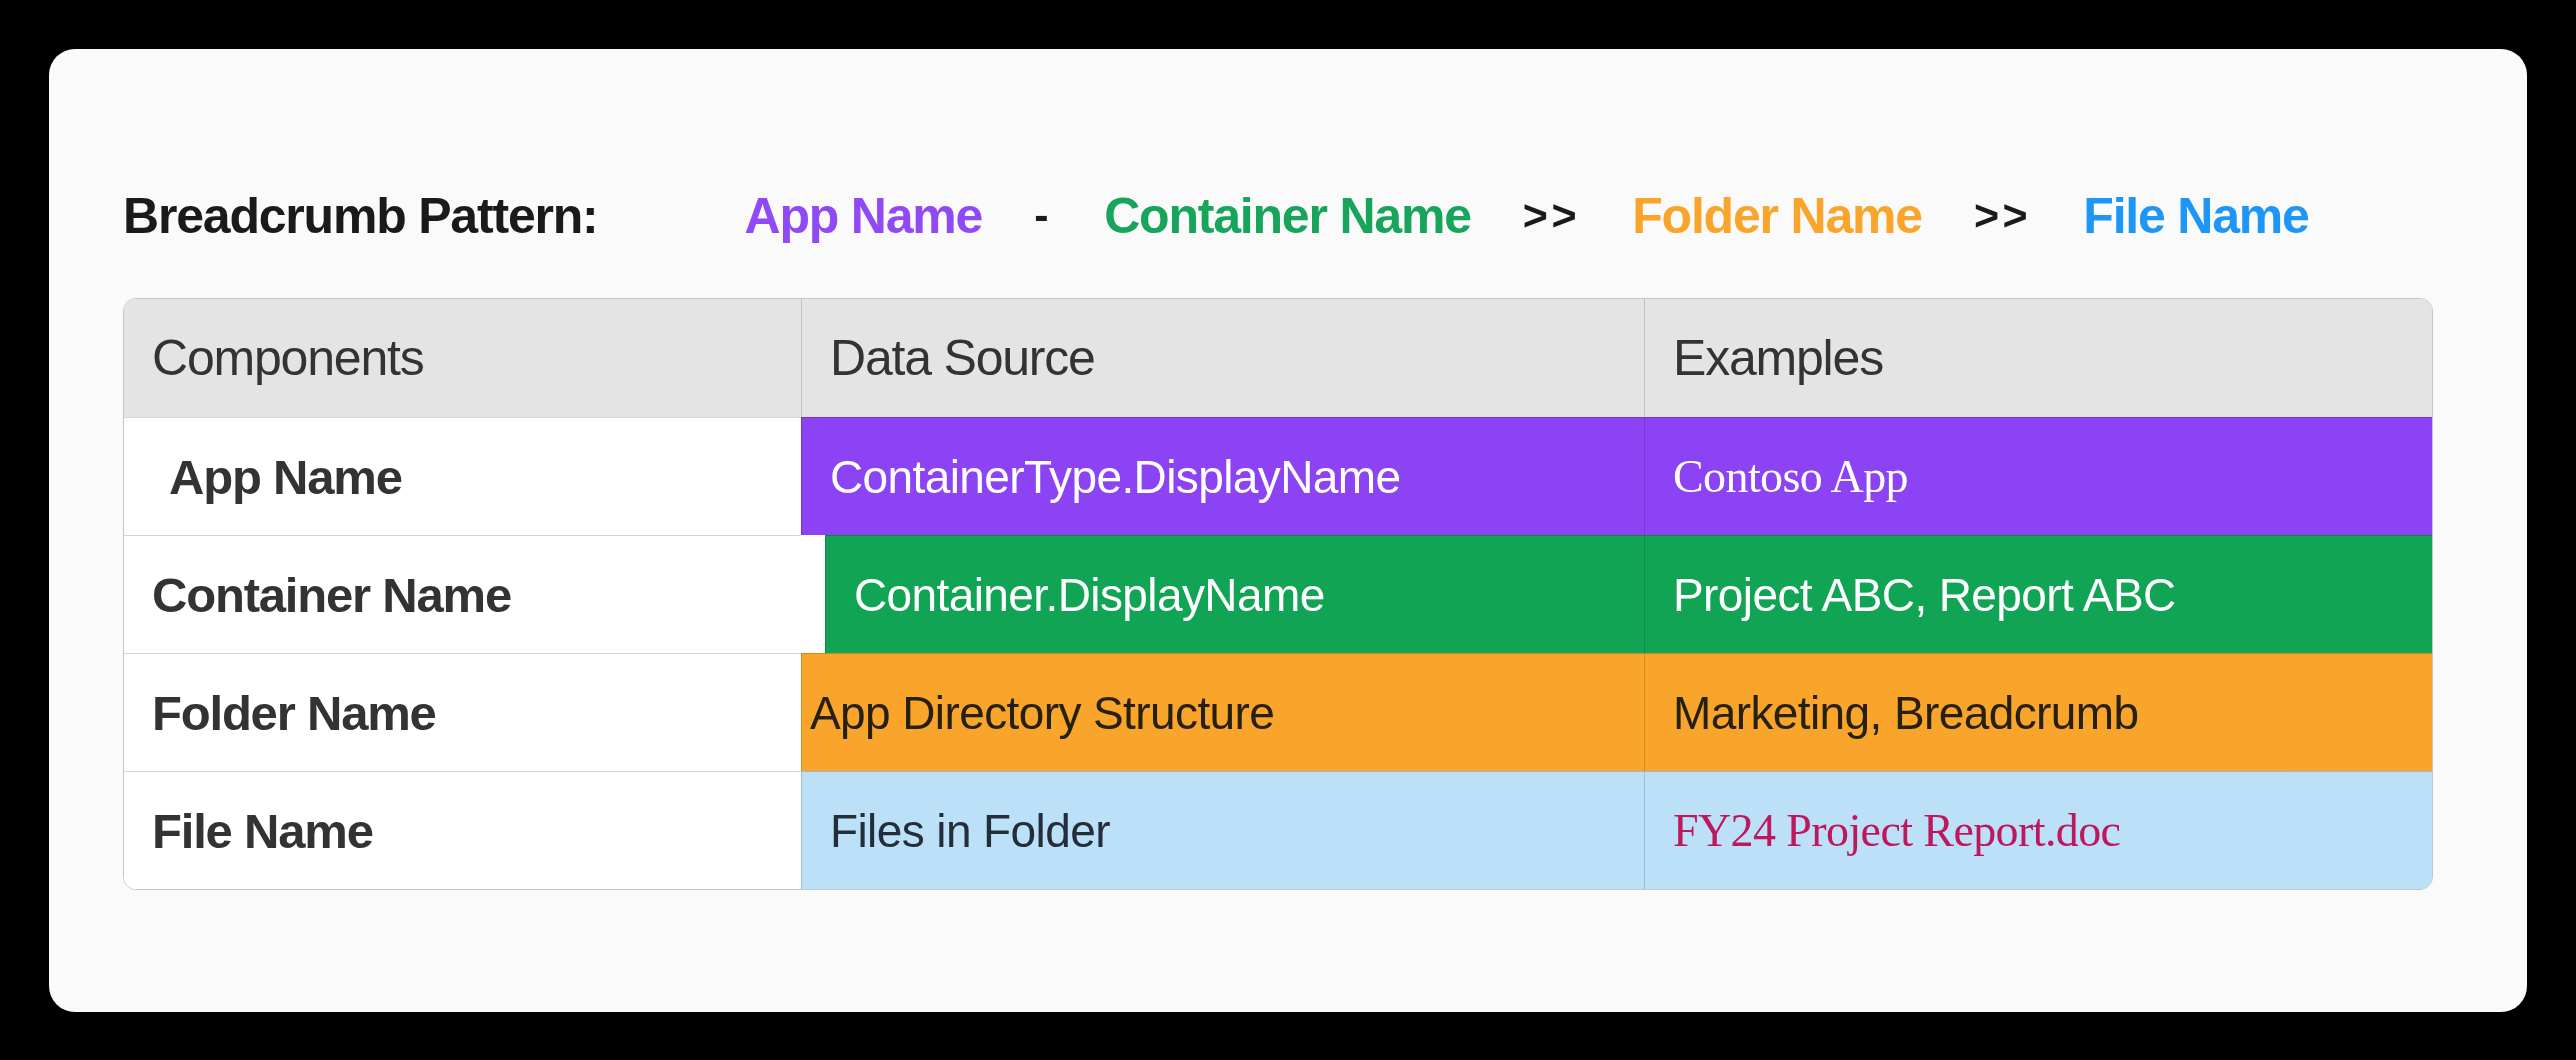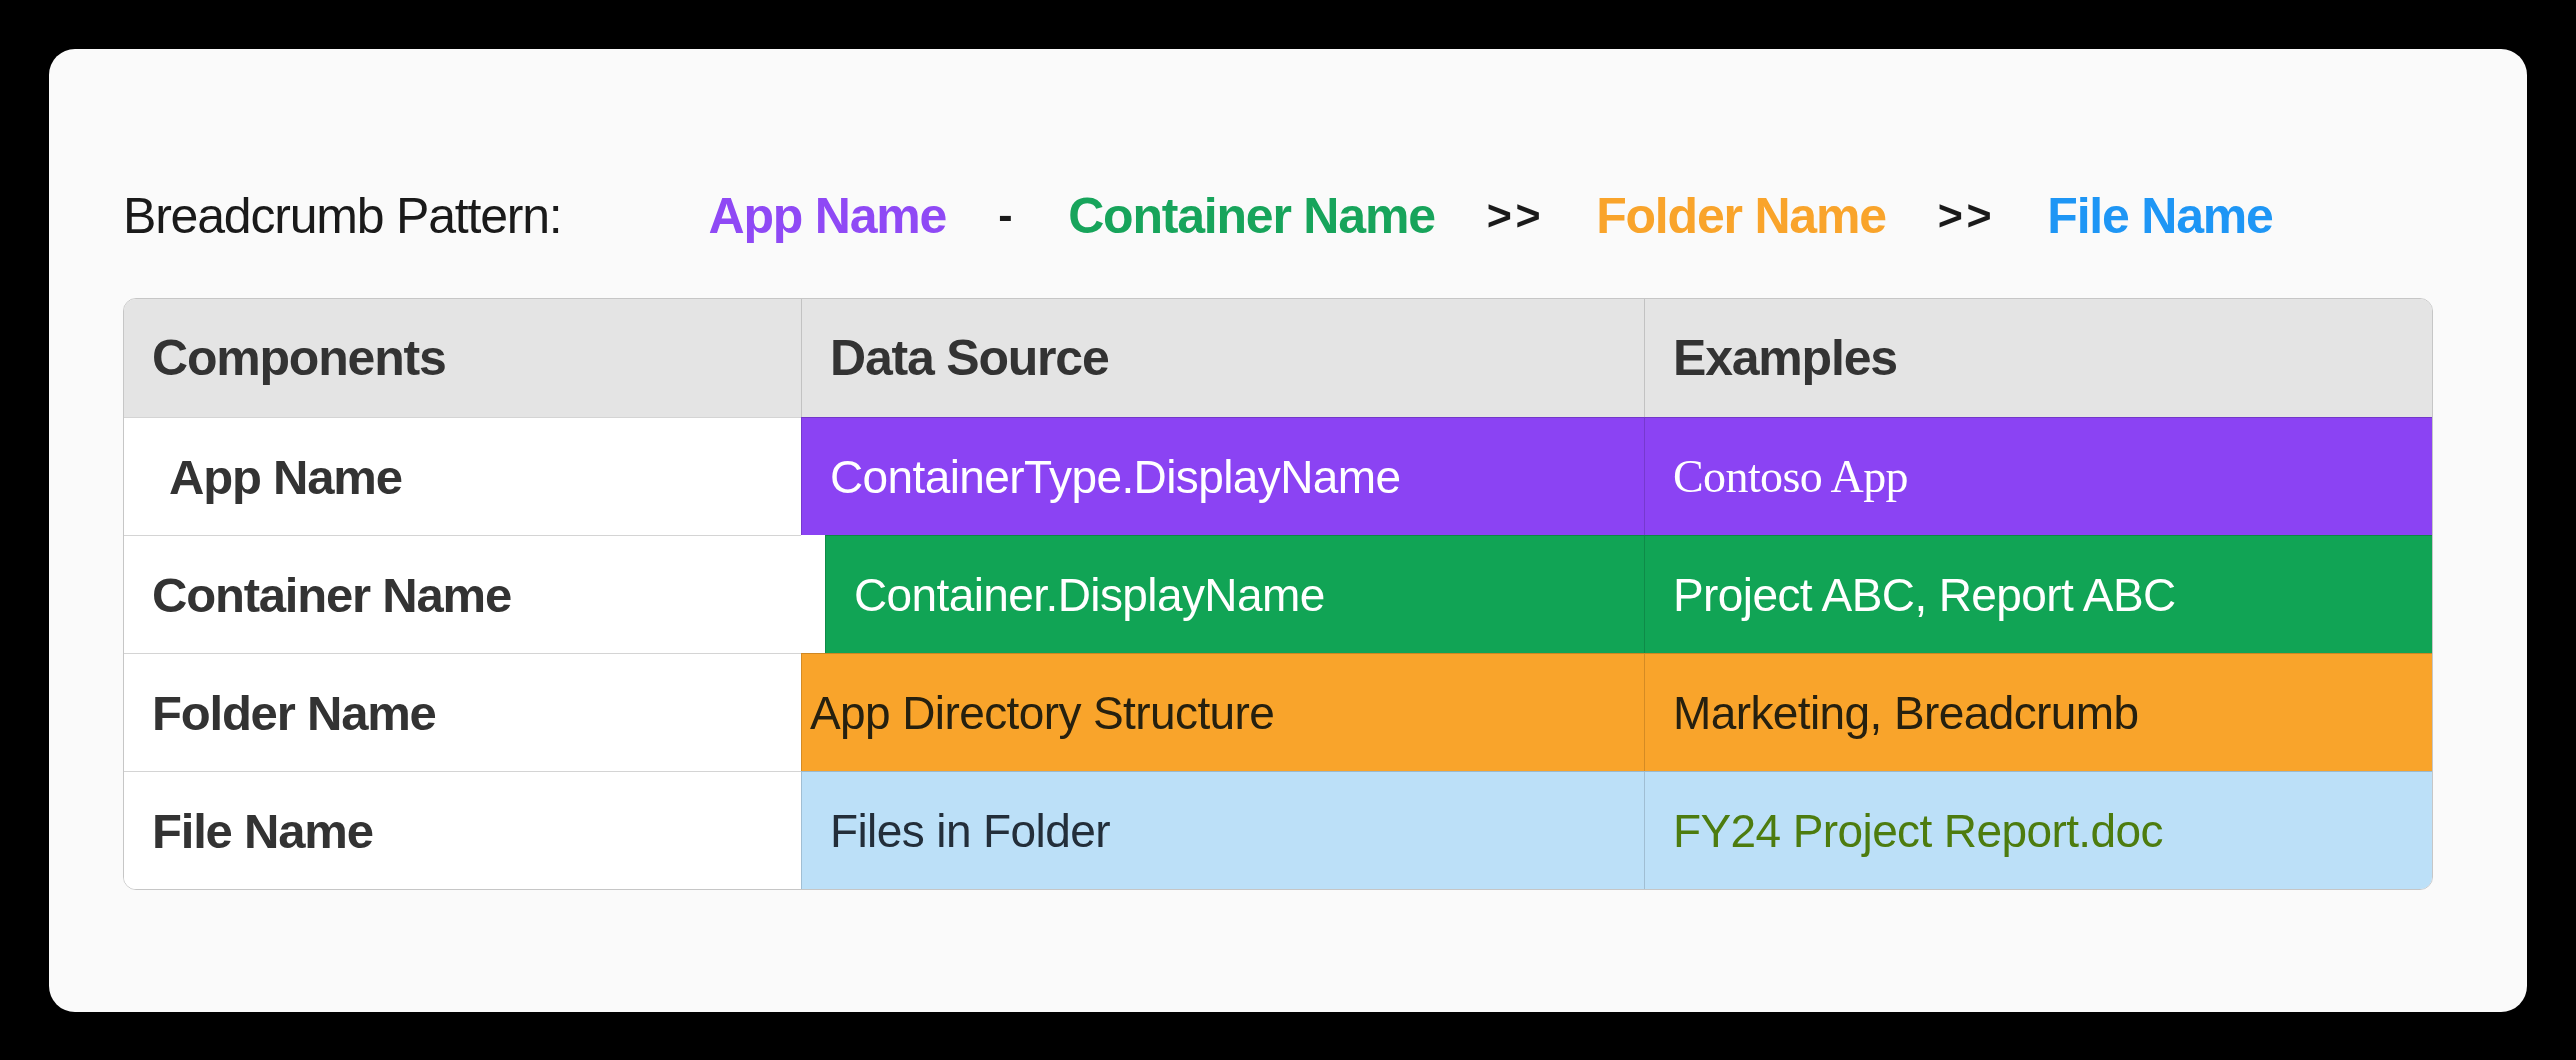--- a/index.html
+++ b/index.html
@@ -30,21 +30,21 @@
     left: 74px;
     top: 137px;
     height: 59px;
     display: flex;
     align-items: center;
     gap: 52px;
     white-space: nowrap;
   }
   .bc-label {
     font-size: 50px;
-    font-weight: normal;
+    font-weight: bold;
     color: #1A1A1A;
     letter-spacing: -1.2px;
     margin-right: 95px;
   }
   .bc-item {
     font-size: 50px;
     font-weight: bold;
     letter-spacing: -1.2px;
   }
   .bc-sep {
@@ -70,21 +70,21 @@
   .cell {
     display: flex;
     align-items: center;
     padding-left: 28px;
     box-sizing: border-box;
     overflow: hidden;
   }
   .head {
     background: #E4E4E4;
     font-size: 50px;
-    font-weight: bold;
+    font-weight: normal;
     color: #333333;
     letter-spacing: -1.2px;
   }
   .body-cell {
     border-top: 1.2px solid rgba(0,0,0,0.17);
   }
   .comp {
     background: #FFFFFF;
     font-size: 49px;
     font-weight: bold;
@@ -133,18 +133,18 @@
       <div class="cell body-cell comp">Container Name</div>
       <div class="cell body-cell val vline" style="background-color: rgb(17, 164, 85); color: rgb(255, 255, 255); margin-left: 24px;">Container.DisplayName</div>
       <div class="cell body-cell val vline" style="background-color: rgb(17, 164, 85); color: rgb(255, 255, 255);">Project ABC, Report ABC</div>
 
       <div class="cell body-cell comp">Folder Name</div>
       <div class="cell body-cell val vline" style="background-color: rgb(249, 164, 43); color: rgb(38, 32, 15); padding-left: 8px;">App Directory Structure</div>
       <div class="cell body-cell val vline" style="background-color: rgb(249, 164, 43); color: rgb(38, 32, 15);">Marketing, Breadcrumb</div>
 
       <div class="cell body-cell comp">File Name</div>
       <div class="cell body-cell val vline" style="background-color: rgb(188, 224, 248); color: rgb(35, 46, 58);">Files in Folder</div>
-      <div class="cell body-cell val vline" style="background-color: rgb(188, 224, 248); color: #4d7c0f;">FY24 Project Report.doc</div>
+      <div class="cell body-cell val vline" style="background-color: rgb(188, 224, 248); color: #be185d; font-family: Liberation Serif, serif;">FY24 Project Report.doc</div>
     </div>
 
   </div>
 </div>
 
 
 </body></html>

